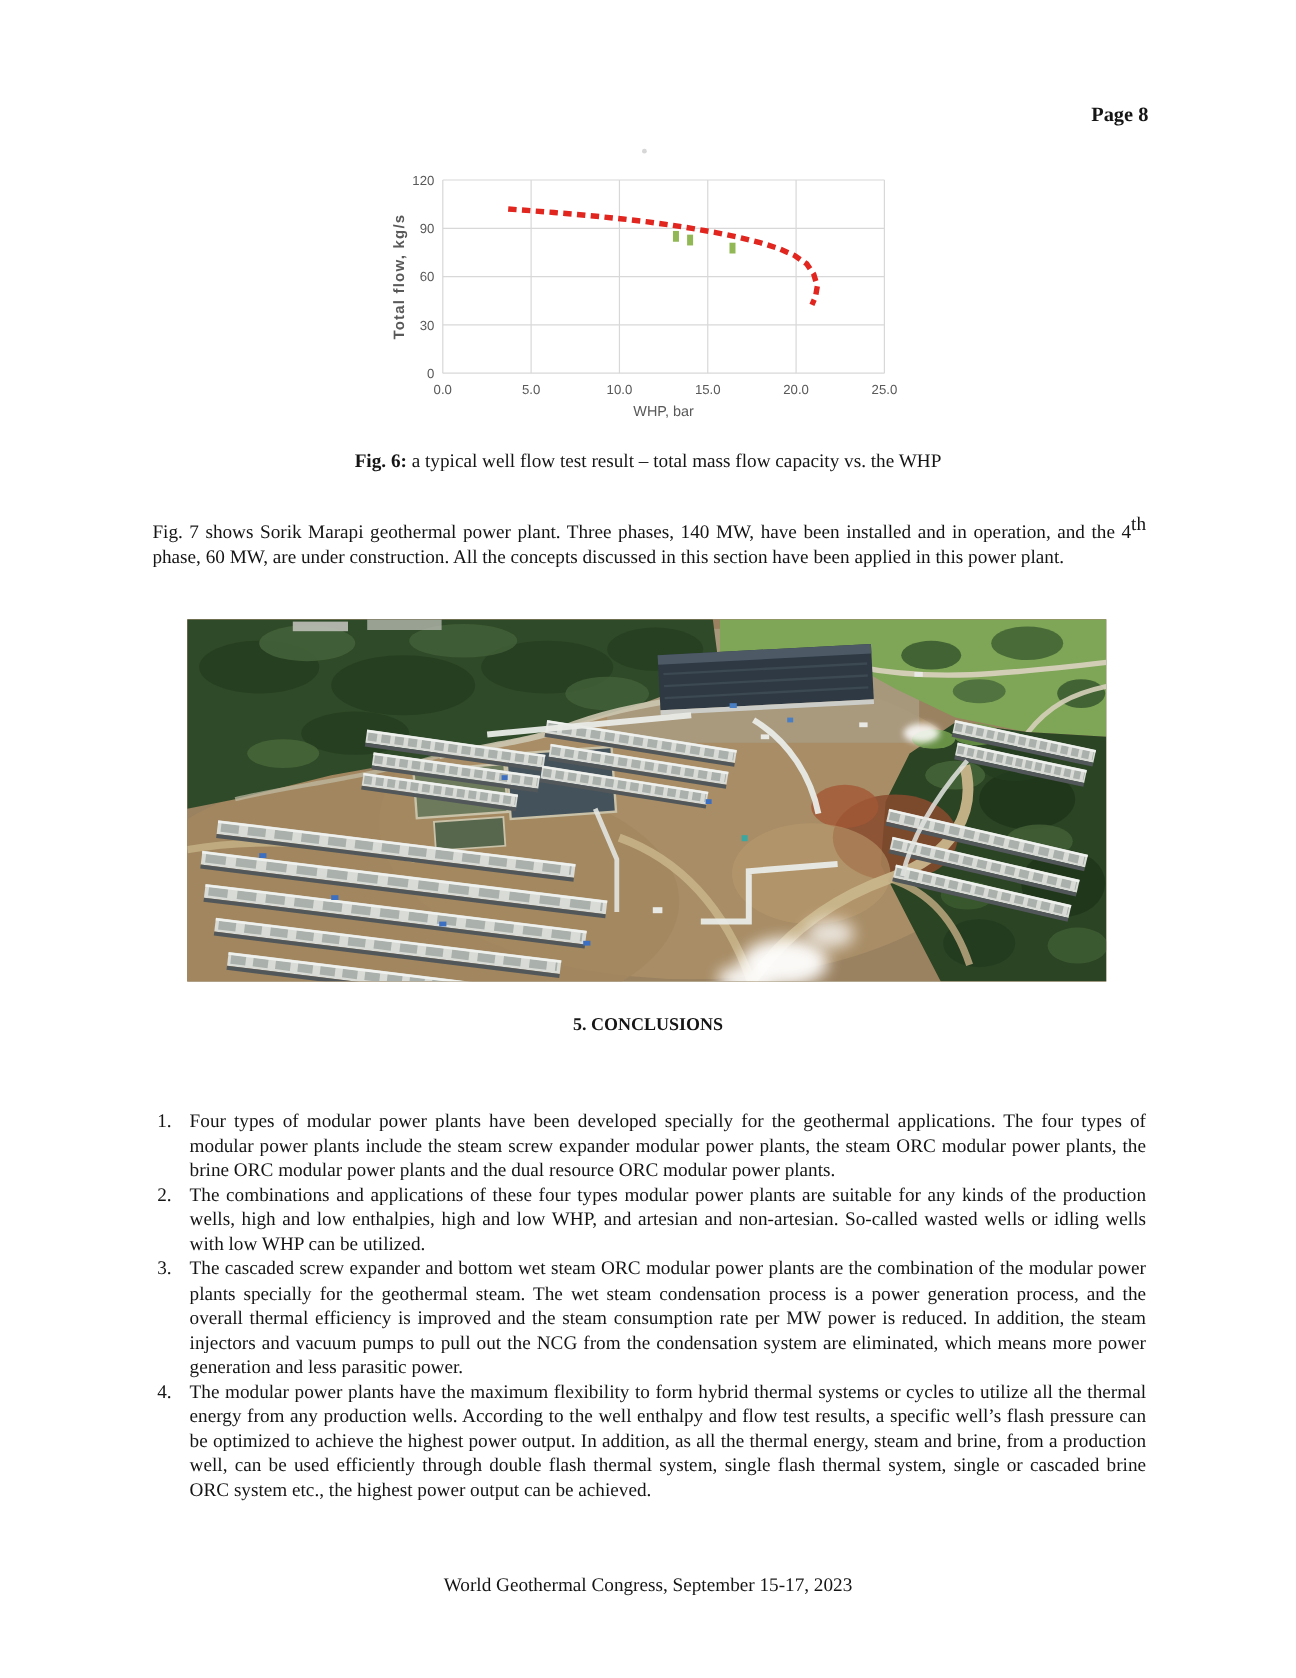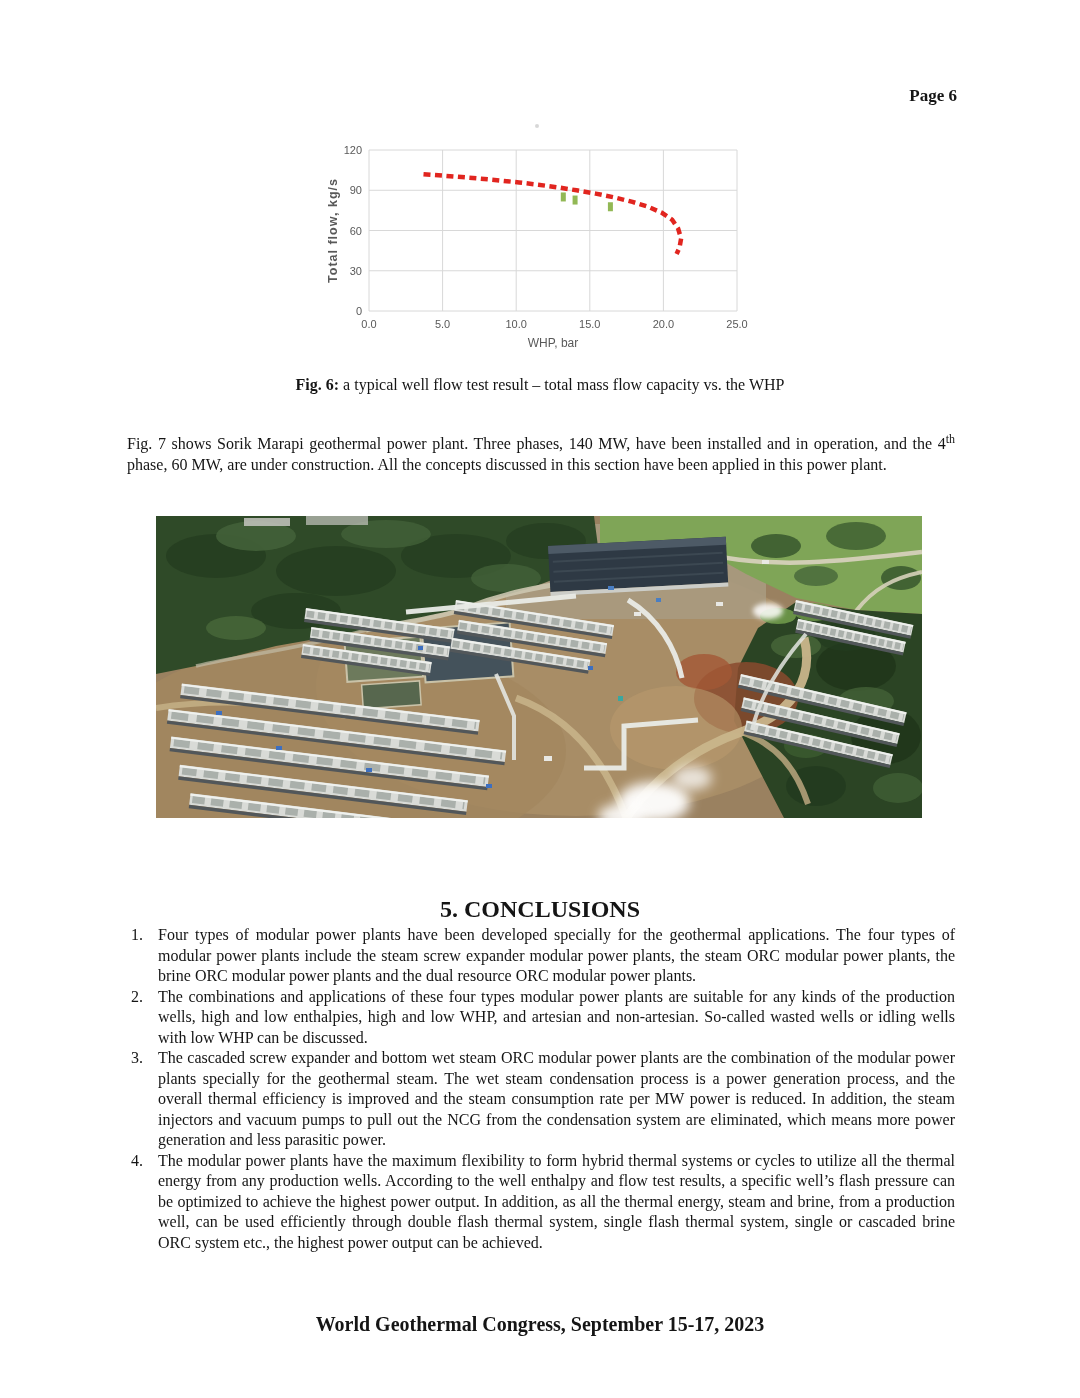--- a/index.html
+++ b/index.html
@@ -21,42 +21,42 @@
   .caption{
     position:absolute;left:0;width:100%;text-align:center;font-size:16px;
   }
   .caption .cap-label{font-weight:bold;}
   .caption6{top:376px;}
   .caption7{top:820px;}
   .para{
     position:absolute;top:434px;left:127px;width:828px;
     font-size:16px;line-height:20.5px;text-align:justify;margin:0;
   }
-  .para sup{font-size:12px;line-height:0;}
+  .para sup{font-size:16px;line-height:0;}
   .photo{
     position:absolute;top:516px;left:156px;width:766px;height:302px;overflow:hidden;background:#8a7a57;
   }
   .photo svg{display:block;}
   .conclusions-heading{
-    position:absolute;top:896px;left:0;width:100%;text-align:center;
-    font-size:24px;font-weight:bold;margin:0;
+    position:absolute;top:846px;left:0;width:100%;text-align:center;
+    font-size:15px;font-weight:bold;margin:0;
   }
   .list{position:absolute;top:925px;left:127px;width:828px;}
   .li{position:relative;padding-left:31px;text-align:justify;font-size:16px;line-height:20.5px;}
   .li .num{position:absolute;left:4px;top:0;}
   .footer{
-    position:absolute;top:1313px;left:0;width:100%;text-align:center;font-size:20px;font-weight:bold;
+    position:absolute;top:1313px;left:0;width:100%;text-align:center;font-size:16px;
   }
 </style>
 </head>
 <body>
 
 <div class="page">
 
-  <div class="page-number">Page 6</div>
+  <div class="page-number">Page 8</div>
 
   <div class="chart-speck"></div>
 
   <div class="chart-area">
     <svg id="chart-svg" width="430" height="214" viewBox="0 0 430 214">
         <line x1="43" y1="175" x2="411" y2="175" stroke="#d8d8d8" stroke-width="1"></line>
         <line x1="43" y1="134.75" x2="411" y2="134.75" stroke="#d8d8d8" stroke-width="1"></line>
         <line x1="43" y1="94.5" x2="411" y2="94.5" stroke="#d8d8d8" stroke-width="1"></line>
         <line x1="43" y1="54.25" x2="411" y2="54.25" stroke="#d8d8d8" stroke-width="1"></line>
         <line x1="43" y1="14" x2="411" y2="14" stroke="#d8d8d8" stroke-width="1"></line>
@@ -232,21 +232,21 @@
 
   <h2 class="conclusions-heading">5. CONCLUSIONS</h2>
 
   <div class="list">
     <div class="li">
       <span class="num">1.</span>
       <span class="txt">Four types of modular power plants have been developed specially for the geothermal applications. The four types of modular power plants include the steam screw expander modular power plants, the steam ORC modular power plants, the brine ORC modular power plants and the dual resource ORC modular power plants.</span>
     </div>
     <div class="li">
       <span class="num">2.</span>
-      <span class="txt">The combinations and applications of these four types modular power plants are suitable for any kinds of the production wells, high and low enthalpies, high and low WHP, and artesian and non-artesian. So-called wasted wells or idling wells with low WHP can be discussed.</span>
+      <span class="txt">The combinations and applications of these four types modular power plants are suitable for any kinds of the production wells, high and low enthalpies, high and low WHP, and artesian and non-artesian. So-called wasted wells or idling wells with low WHP can be utilized.</span>
     </div>
     <div class="li">
       <span class="num">3.</span>
       <span class="txt">The cascaded screw expander and bottom wet steam ORC modular power plants are the combination of the modular power plants specially for the geothermal steam. The wet steam condensation process is a power generation process, and the overall thermal efficiency is improved and the steam consumption rate per MW power is reduced. In addition, the steam injectors and vacuum pumps to pull out the NCG from the condensation system are eliminated, which means more power generation and less parasitic power.</span>
     </div>
     <div class="li">
       <span class="num">4.</span>
       <span class="txt">The modular power plants have the maximum flexibility to form hybrid thermal systems or cycles to utilize all the thermal energy from any production wells. According to the well enthalpy and flow test results, a specific well’s flash pressure can be optimized to achieve the highest power output. In addition, as all the thermal energy, steam and brine, from a production well, can be used efficiently through double flash thermal system, single flash thermal system, single or cascaded brine ORC system etc., the highest power output can be achieved.</span>
     </div>
   </div>

